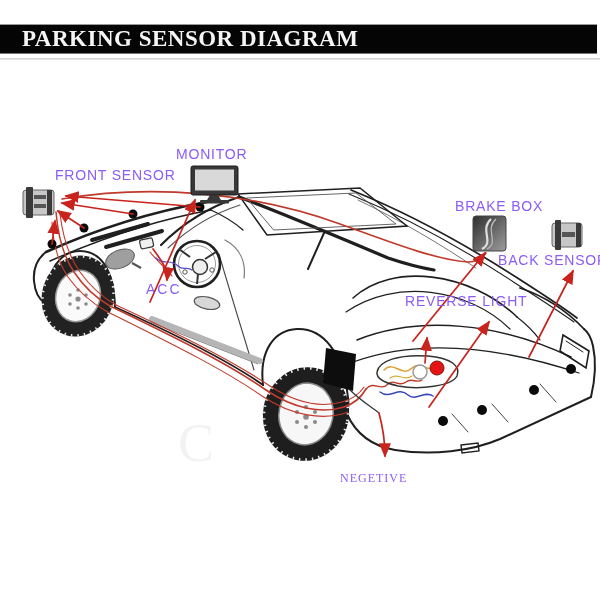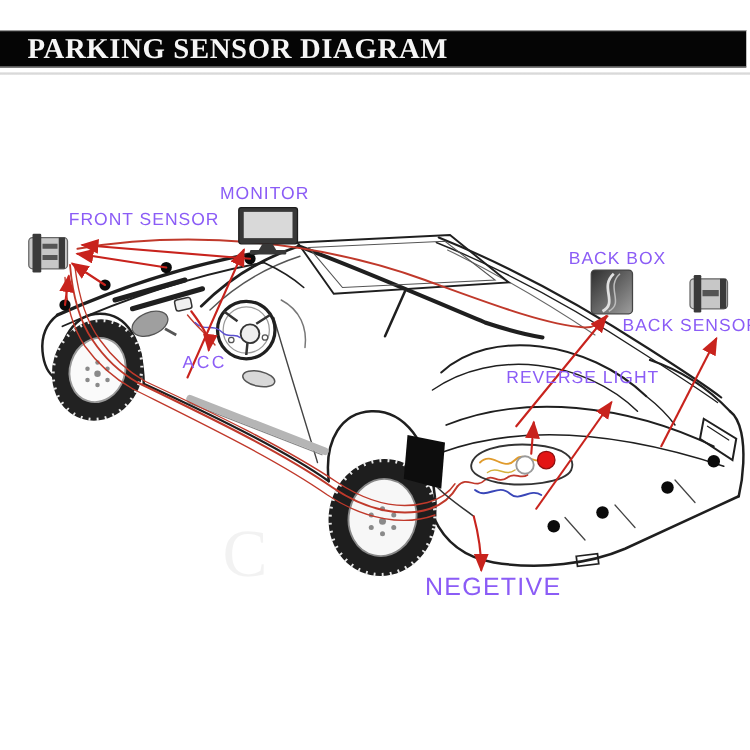--- a/index.html
+++ b/index.html
@@ -27,21 +27,21 @@
     position:absolute;color:#8b5cf6;font-size:14px;letter-spacing:0.8px;
     white-space:nowrap;font-weight:400;
   }
   .lbl-front{left:20px;top:167px;margin-left:35px;}
   .lbl-monitor{left:176px;top:146px;}
   .lbl-acc{left:146px;top:281px;font-size:14px;letter-spacing:2px;}
   .lbl-mainbox{left:455px;top:198px;}
   .lbl-backsensor{left:498px;top:252px;}
   .lbl-reverse{left:405px;top:293px;text-align:center;}
   .lbl-brake{left:389px;top:316px;}
-  .lbl-negative{left:340px;top:459px;font-size:20px;letter-spacing:1px;}
+  .lbl-negative{left:340px;top:471px;font-size:12px;letter-spacing:1px;font-family:Liberation Serif, serif;}
   .watermark{
     position:absolute;left:178px;top:412px;font-size:54px;
     font-family:"Liberation Serif", serif;color:rgba(0,0,0,0.05);
   }
   svg{position:absolute;left:0;top:0;}
 </style>
 </head>
 <body>
 
 <div class="stage">
@@ -251,18 +251,18 @@
   </svg>
 
   <div class="title-bar">
     <span>PARKING SENSOR DIAGRAM</span>
   </div>
   <div class="rule"></div>
 
   <span class="lbl lbl-front">FRONT SENSOR</span>
   <span class="lbl lbl-monitor">MONITOR</span>
   <span class="lbl lbl-acc">ACC</span>
-  <span class="lbl lbl-mainbox">BACK BOX</span>
+  <span class="lbl lbl-mainbox">BRAKE BOX</span>
   <span class="lbl lbl-backsensor">BACK SENSOR</span>
   <span class="lbl lbl-reverse">REVERSE LIGHT</span>
   <span class="lbl lbl-negative">NEGETIVE</span>
 
 </div>
 
 </body></html>

